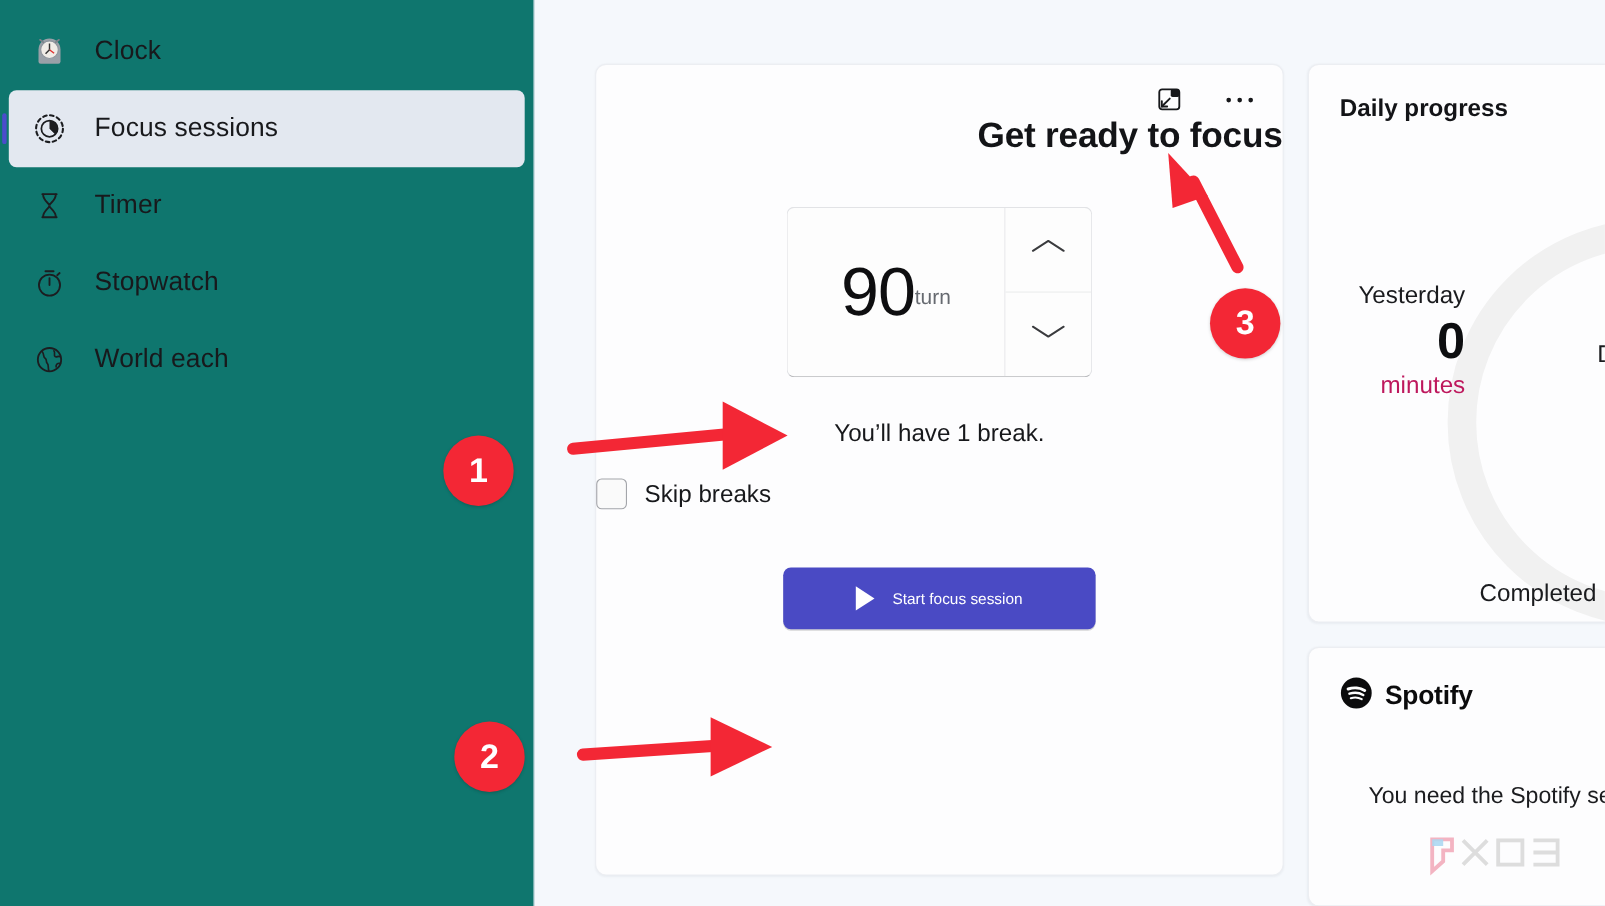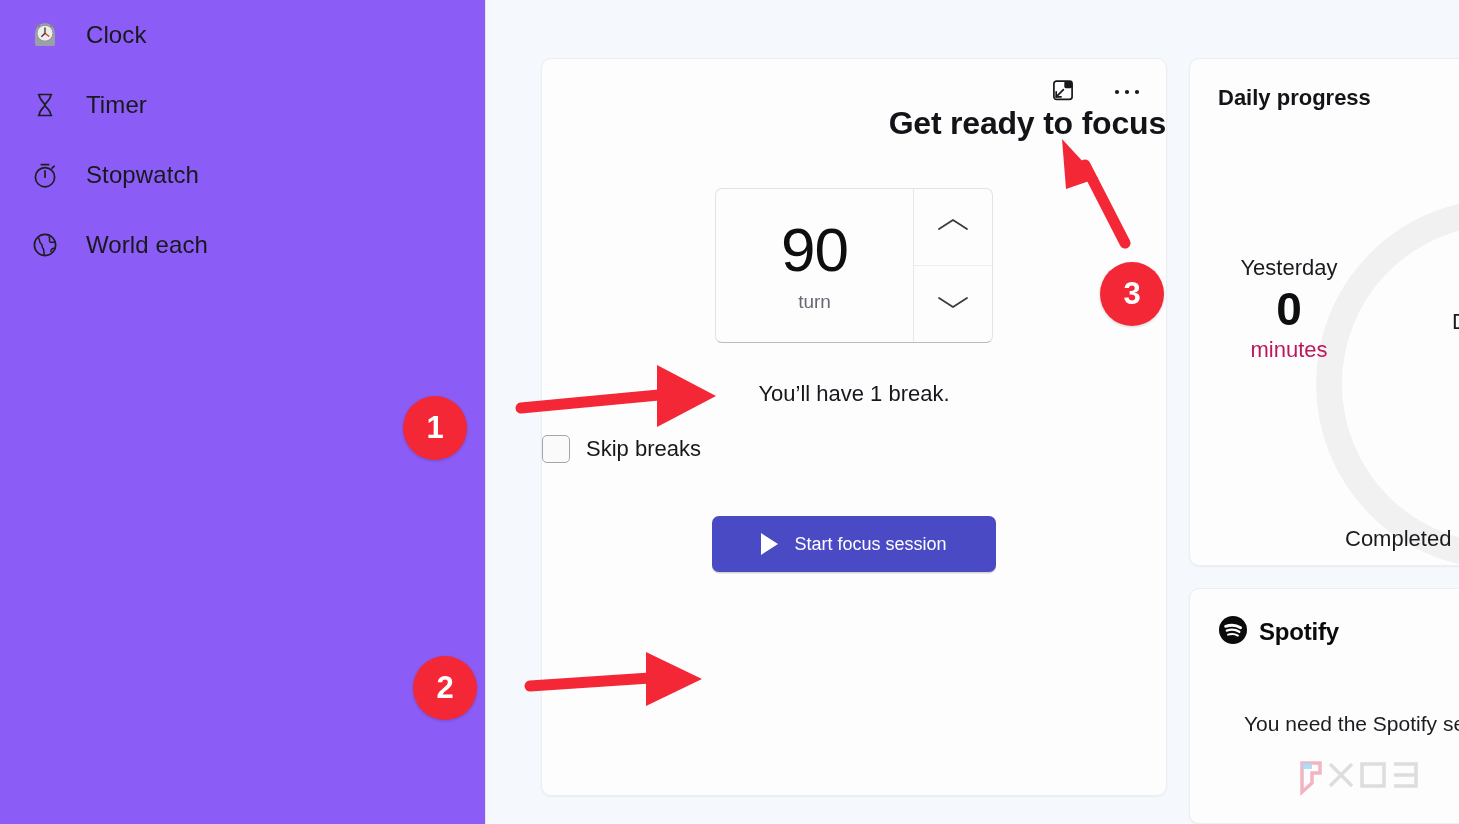--- a/index.html
+++ b/index.html
@@ -14,23 +14,23 @@
   #app {
     position: relative;
     width: 1459px; height: 824px;
     display: flex;
   }
 
   
   .sidebar {
     position: relative;
     width: 486px; height: 824px;
-    background: #8b5cf6;
+    background: #0f766e;
     border-right: 1px solid #e2e7ef;
-    padding-top: 0;
+    padding-top: 12px;
     flex: 0 0 486px;
   }
   .nav-item {
     position: relative;
     height: 70px;
     display: flex;
     align-items: center;
     margin: 0 8px;
     border-radius: 7px;
     padding-left: 20px;
@@ -127,21 +127,21 @@
     display: flex;
     border: 1px solid #e2e3e6;
     border-bottom: 1px solid #b9babd;
     border-radius: 7px;
     background: #fdfdfd;
     overflow: hidden;
   }
   .spinner-value {
     flex: 1 1 auto;
     display: flex;
-    flex-direction: column;
+    flex-direction: row;
     align-items: center;
     justify-content: center;
     border-right: 1px solid #e8e9eb;
   }
   .spin-number {
     font-size: 62px;
     font-weight: 400;
     color: #0e0e10;
     line-height: 1;
     letter-spacing: -1px;
@@ -191,21 +191,21 @@
     margin: 53px auto 0 auto;
     width: 284px; height: 56px;
     background: #4a4ac4;
     color: #ffffff;
     border: none;
     border-radius: 7px;
     display: flex;
     align-items: center;
     justify-content: center;
     gap: 16px;
-    font-size: 18px;
+    font-size: 14px;
     font-family: inherit;
     cursor: pointer;
     box-shadow: 0 1.5px 0 rgba(0,0,0,0.16);
   }
   .play-tri {
     width: 0; height: 0;
     border-left: 17px solid #ffffff;
     border-top: 11px solid transparent;
     border-bottom: 11px solid transparent;
   }
@@ -234,24 +234,24 @@
     position: absolute;
     left: 126px;
     top: 140px;
     width: 370px;
     height: 370px;
     border-radius: 50%;
     border: 26px solid #f1f1f1;
   }
   .yesterday-block {
     position: absolute;
-    left: 44px;
+    left: 32px;
     top: 196px;
     width: 110px;
-    text-align: center;
+    text-align: right;
   }
   .yest-label { font-size: 22px; color: #1a1b1e; }
   .yest-num {
     font-size: 46px; font-weight: 700; color: #0d0e10;
     margin-top: 4px; line-height: 1.05;
   }
   .yest-unit { font-size: 22px; color: #be185d; margin-top: 4px; }
   .day-label {
     position: absolute;
     left: 262px; top: 250px;
@@ -324,20 +324,31 @@
           <line x1="15" y1="13.2" x2="15" y2="7.6" stroke="#333" stroke-width="1.3"></line>
           <line x1="15" y1="13.2" x2="19.2" y2="16.4" stroke="#e03030" stroke-width="1.3"></line>
           <line x1="15" y1="13.2" x2="11.4" y2="16.8" stroke="#333" stroke-width="1.3"></line>
           <path d="M6.4 4.2 L9.4 6.4" stroke="#7d838b" stroke-width="1.6" stroke-linecap="round"></path>
           <path d="M23.6 4.2 L20.6 6.4" stroke="#7d838b" stroke-width="1.6" stroke-linecap="round"></path>
         </svg>
       </span>
       <span class="nav-label">Clock</span>
     </div>
 
+    <div class="nav-item selected">
+      <span class="sel-bar"></span>
+      <span class="nav-icon">
+        <svg width="30" height="30" viewBox="0 0 30 30">
+          <circle cx="15" cy="15" r="12.2" fill="none" stroke="#1c1d20" stroke-width="1.9" stroke-dasharray="3.3 3.1" stroke-linecap="round"></circle>
+          <circle cx="15" cy="15" r="7.4" fill="none" stroke="#1c1d20" stroke-width="1.6"></circle>
+          <path d="M15 15 L15 7.6 A7.4 7.4 0 0 1 20.23 20.23 Z" fill="#1c1d20"></path>
+        </svg>
+      </span>
+      <span class="nav-label">Focus sessions</span>
+    </div>
 
     <div class="nav-item">
       <span class="nav-icon">
         <svg width="30" height="30" viewBox="0 0 30 30">
           <path d="M8.5 4.5 h13 M8.5 25.5 h13" stroke="#1c1d20" stroke-width="1.7" stroke-linecap="round"></path>
           <path d="M9.2 4.8 C9.2 10.5 14.9 12.6 14.9 15 C14.9 12.6 20.7 10.5 20.7 4.8" fill="none" stroke="#1c1d20" stroke-width="1.7" stroke-linecap="round"></path>
           <path d="M9.2 25.2 C9.2 19.5 14.9 17.4 14.9 15 C14.9 17.4 20.7 19.5 20.7 25.2" fill="none" stroke="#1c1d20" stroke-width="1.7" stroke-linecap="round"></path>
         </svg>
       </span>
       <span class="nav-label">Timer</span>

